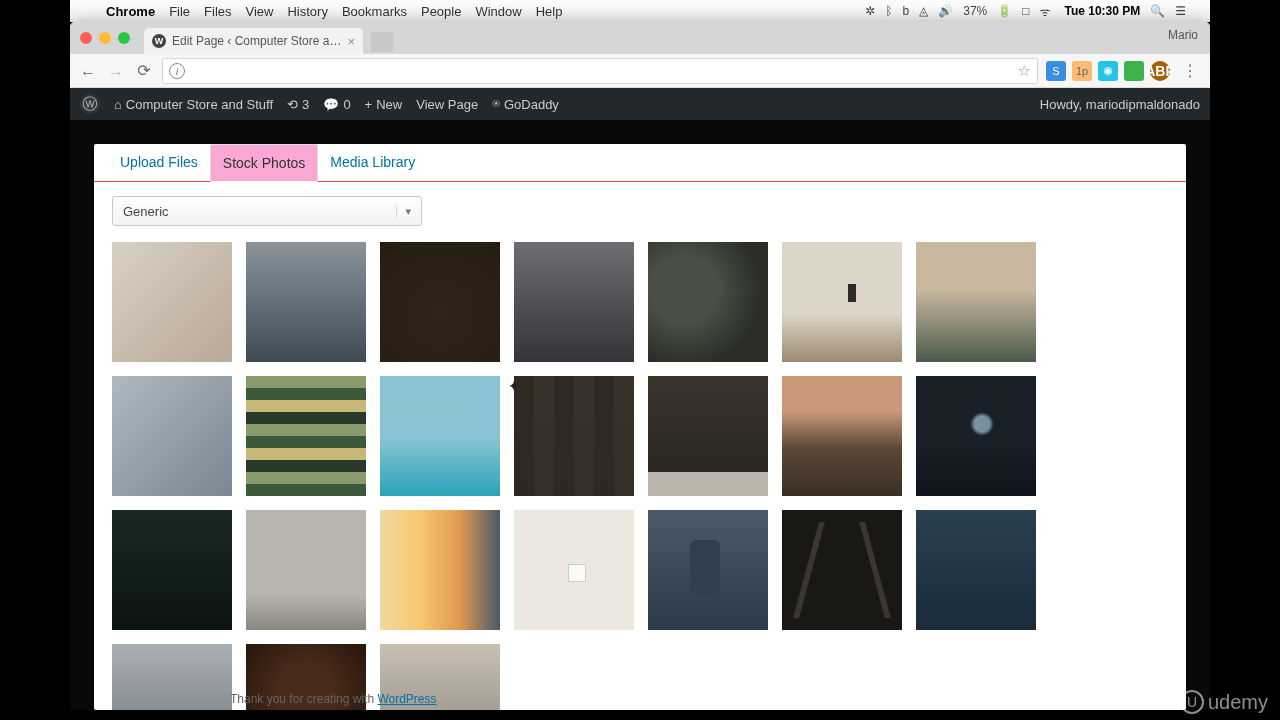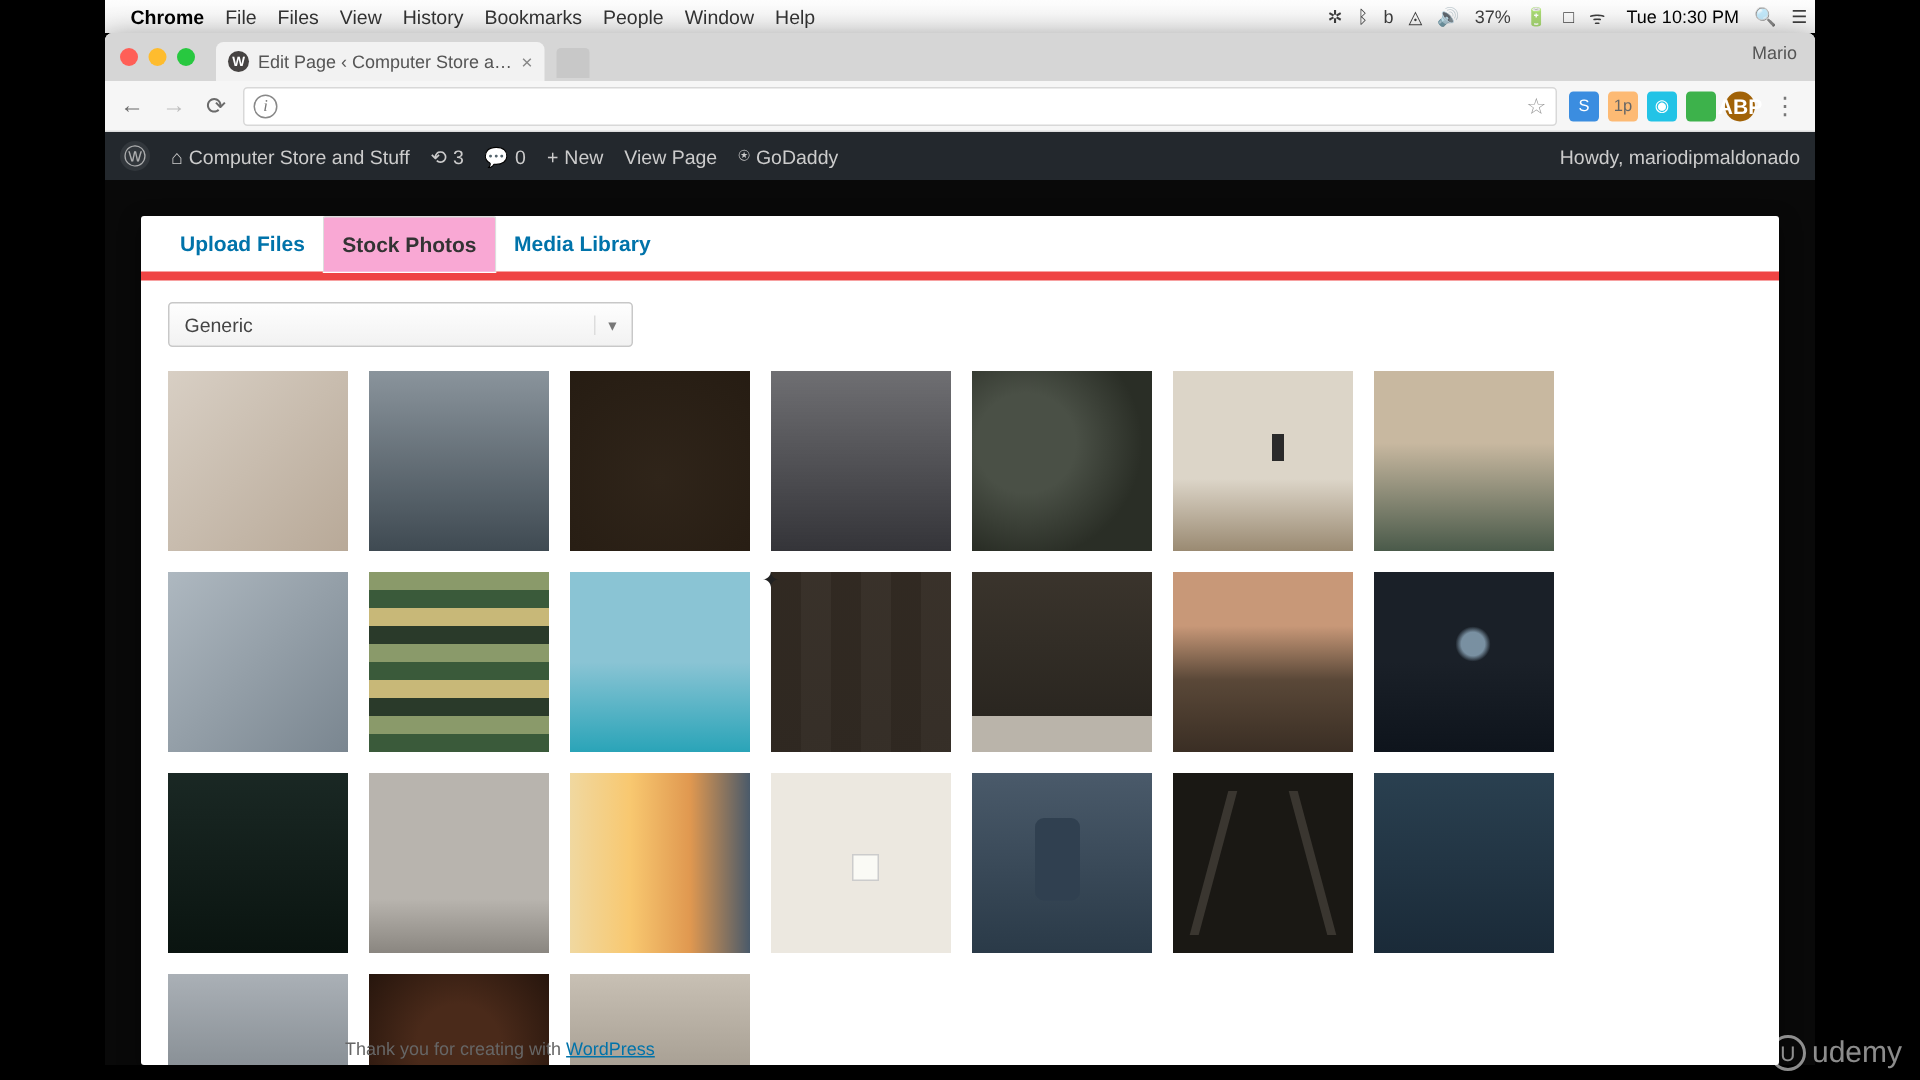--- a/index.html
+++ b/index.html
@@ -1,25 +1,25 @@
 <!DOCTYPE html>
 <html><head>
 <meta charset="utf-8">
 <style>
 * { box-sizing: border-box; margin: 0; padding: 0; }
 body { font-family: -apple-system, BlinkMacSystemFont, "Helvetica Neue", Arial, sans-serif; width: 1280px; height: 720px; overflow: hidden; background: #000; position: relative; }
 
 
-.menubar { position: absolute; top: 0; left: 70px; right: 70px; height: 22px; background: linear-gradient(#fdfdfd, #f0f0f0); display: flex; align-items: center; font-size: 13px; padding: 0 5px; }
+.menubar { position: absolute; top: 0; left: 70px; right: 70px; height: 22px; background: linear-gradient(#fdfdfd, #f0f0f0); display: flex; align-items: center; font-size: 13px; padding: 0 24px; }
 .menubar .apple-icon { margin-right: 12px; font-size: 14px; opacity: 0.8; }
 .menubar .app-name { font-weight: 600; margin-right: 14px; }
 .menubar .menu-item { margin-right: 14px; color: #333; text-align: center; }
 .menubar .right { margin-left: auto; display: flex; align-items: center; gap: 10px; font-size: 12px; }
 .menubar .right .icon { opacity: 0.75; }
-.menubar .right .clock { margin-left: 4px; }
+.menubar .right .clock { margin-left: 4px; font-weight: bold; }
 
 
 .chrome-window { position: absolute; top: 22px; left: 70px; right: 70px; bottom: 10px; background: #fff; border-radius: 5px 5px 0 0; box-shadow: 0 4px 20px rgba(0,0,0,0.4); overflow: hidden; }
 
 .tab-strip { height: 32px; background: #d6d6d6; display: flex; align-items: flex-end; padding-left: 6px; position: relative; }
 .window-controls { position: absolute; left: 10px; top: 10px; display: flex; gap: 7px; }
 .wc-dot { width: 12px; height: 12px; border-radius: 50%; }
 .wc-red { background: #ff5f57; }
 .wc-yellow { background: #febc2e; }
 .wc-green { background: #28c840; }
@@ -52,21 +52,21 @@
 .wp-admin-bar .item-with-icon { display: flex; align-items: center; gap: 4px; }
 .wp-content-bg { background: #1a1a1a; height: calc(100% - 32px - 34px - 32px); position: relative; }
 
 
 .modal-backdrop { position: absolute; inset: 0; background: rgba(0,0,0,0.65); }
 .modal { position: absolute; left: 24px; right: 24px; top: 24px; bottom: 0; background: #fff; border-radius: 2px; box-shadow: 0 5px 15px rgba(0,0,0,0.4); display: flex; flex-direction: column; }
 .modal-header { padding: 18px 20px 10px; display: flex; align-items: center; }
 .modal-title { font-size: 24px; font-weight: 700; color: #222; }
 .modal-close { margin-left: auto; color: #777; font-size: 20px; cursor: pointer; }
 
-.modal-tabs { border-bottom: 6px solid #ef4444; display: flex; padding: 0 14px; font-weight: bold; }
+.modal-tabs { border-bottom: 1px solid #ef4444; display: flex; padding: 0 14px; }
 .mtab { padding: 10px 12px; font-size: 14px; color: #0073aa; cursor: pointer; }
 .mtab.active { background: #f9a8d4; border: 1px solid #ddd; border-bottom: 1px solid #fff; margin-bottom: -1px; border-radius: 2px 2px 0 0; color: #333; }
 
 .modal-body { padding: 14px 18px; overflow-y: auto; flex: 1; }
 .dropdown { width: 310px; height: 30px; border: 1px solid #c8c8c8; border-radius: 3px; background: linear-gradient(#fefefe, #f2f2f2); display: flex; align-items: center; padding: 0 10px; font-size: 13px; color: #444; position: relative; margin-bottom: 16px; }
 .dropdown::after { content: "▾"; position: absolute; right: 10px; color: #777; font-size: 11px; border-left: 1px solid #ddd; padding-left: 8px; }
 
 .photo-grid { display: flex; flex-wrap: wrap; gap: 14px; }
 .thumb { width: 120px; height: 120px; background-size: cover; background-position: center; cursor: pointer; }
 

